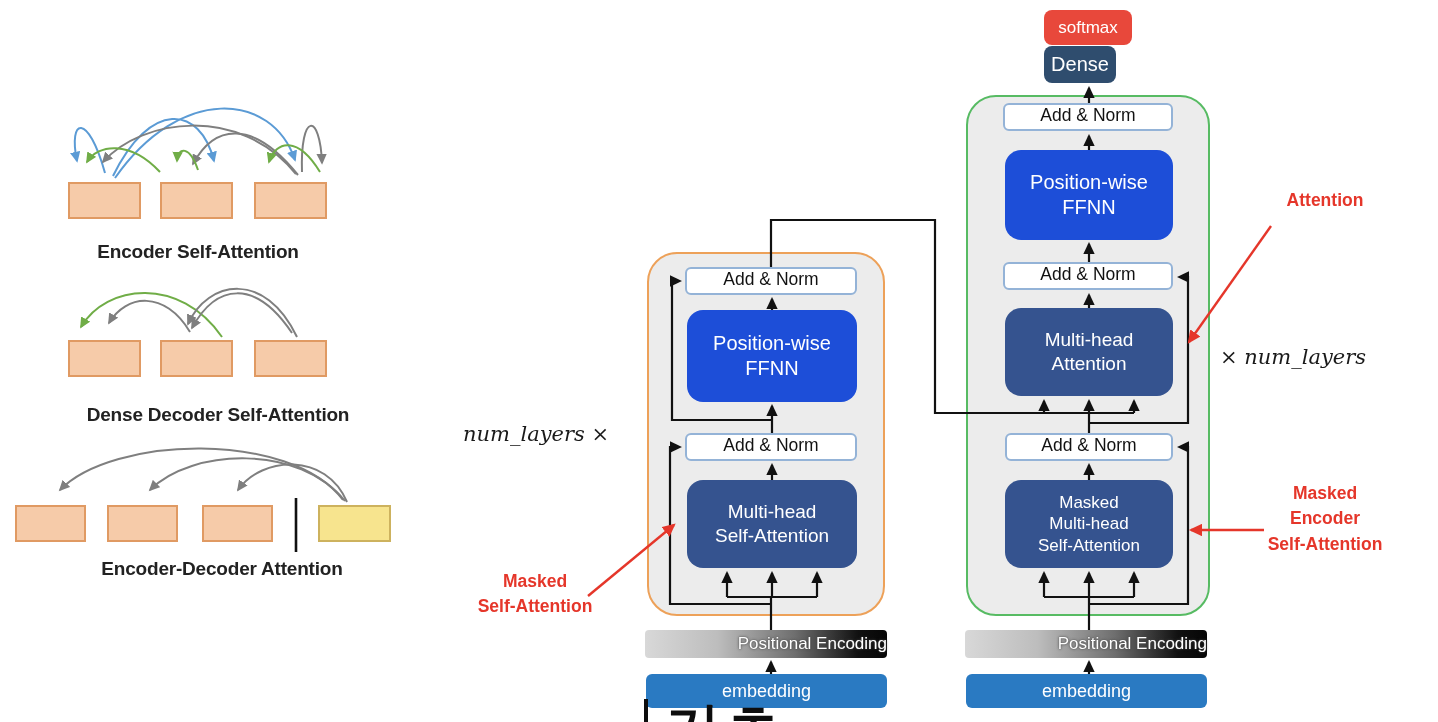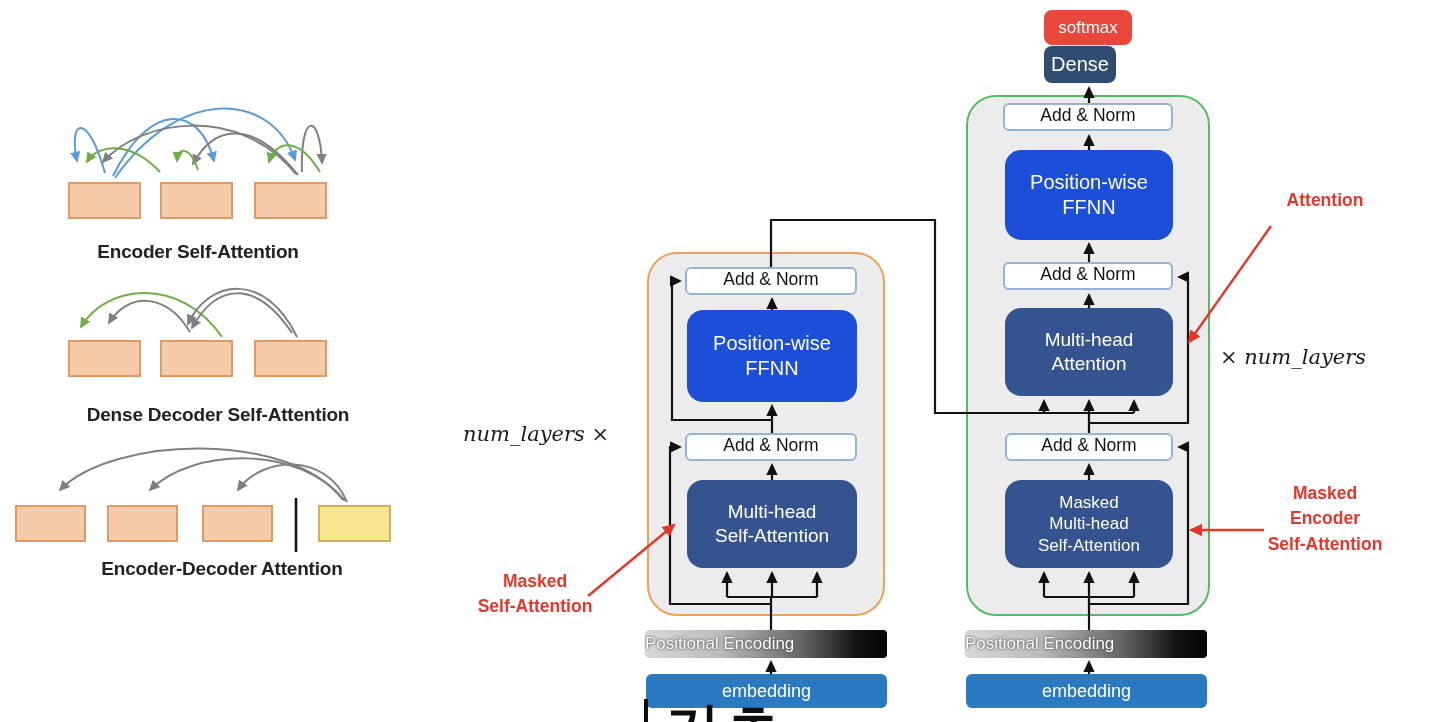--- a/index.html
+++ b/index.html
@@ -17,21 +17,21 @@
   .addnorm{position:absolute;background:#fff;border:2px solid #94b3d7;border-radius:6px;box-sizing:border-box;
            display:flex;align-items:flex-start;justify-content:center;font-size:17.5px;color:#111;}
   .block{position:absolute;border-radius:16px;color:#fff;display:flex;flex-direction:column;
          align-items:center;justify-content:center;text-align:center;line-height:1.25;}
   .block.ffnn{background:#1d4ed8;font-size:20px;}
   .block.attn{background:#35538f;font-size:19px;}
   .block.attn.masked{font-size:17px;}
   .smallbox{position:absolute;border-radius:8px;color:#fff;display:flex;align-items:center;justify-content:center;}
   .softmax{background:#e8483b;font-size:17px;}
   .dense{background:#2f4d6e;font-size:20px;}
-  .posenc{position:absolute;border-radius:4px;color:#fff;font-size:17px;display:flex;align-items:center;justify-content:flex-start;
+  .posenc{position:absolute;border-radius:4px;color:#fff;font-size:17px;display:flex;align-items:center;justify-content:flex-end;
           background:linear-gradient(90deg,#d8d8d8 0%,#bdbdbd 30%,#6e6e6e 62%,#111 88%,#060606 100%);
           text-shadow:0 0 3px rgba(70,70,70,.95), 0 0 1px rgba(70,70,70,.9);}
   .embed{position:absolute;border-radius:6px;background:#2a7ac2;color:#fff;font-size:18px;
          display:flex;align-items:center;justify-content:center;}
   .mathlab{position:absolute;font-family:"DejaVu Serif",serif;font-style:italic;font-size:21px;color:#1a1a1a;white-space:nowrap;}
   .redlab{position:absolute;color:#e5362a;font-weight:bold;font-size:17.5px;text-align:center;line-height:1.45;}
   .caption{position:absolute;font-weight:bold;color:#0d0d0d;font-size:54px;letter-spacing:6px;white-space:nowrap;}
   .capbar{position:absolute;background:#0d0d0d;}
   svg{position:absolute;left:0;top:0;pointer-events:none;}
 </style>

